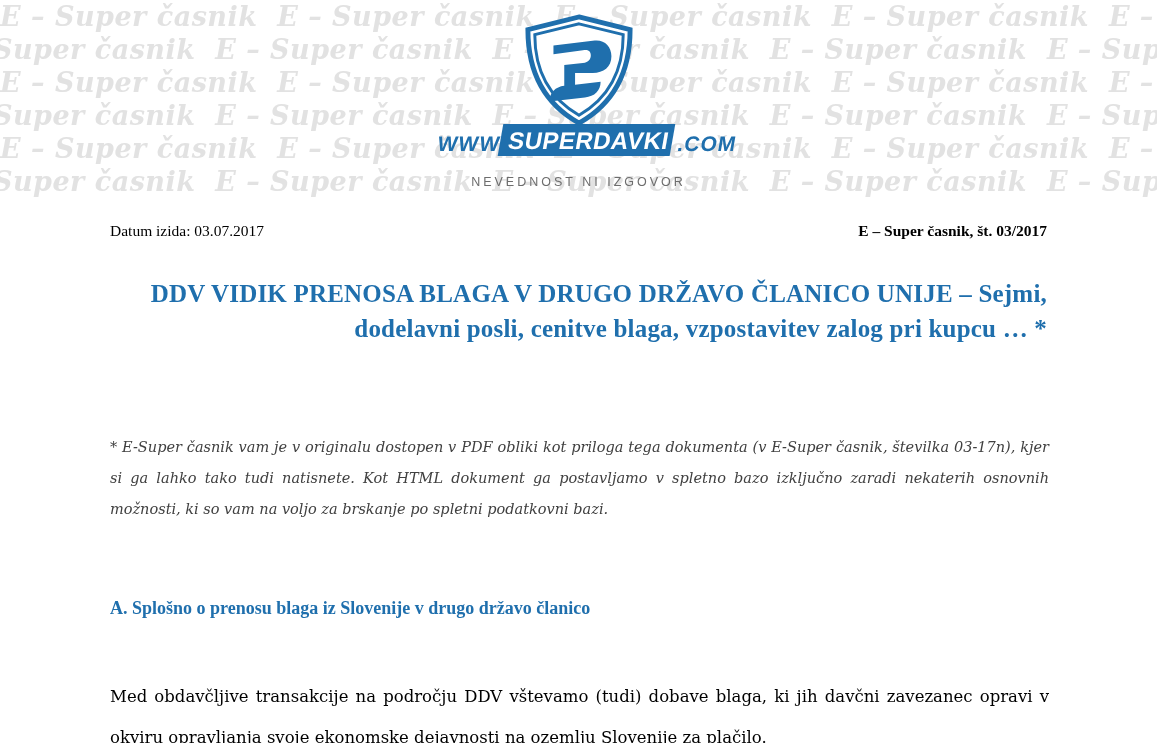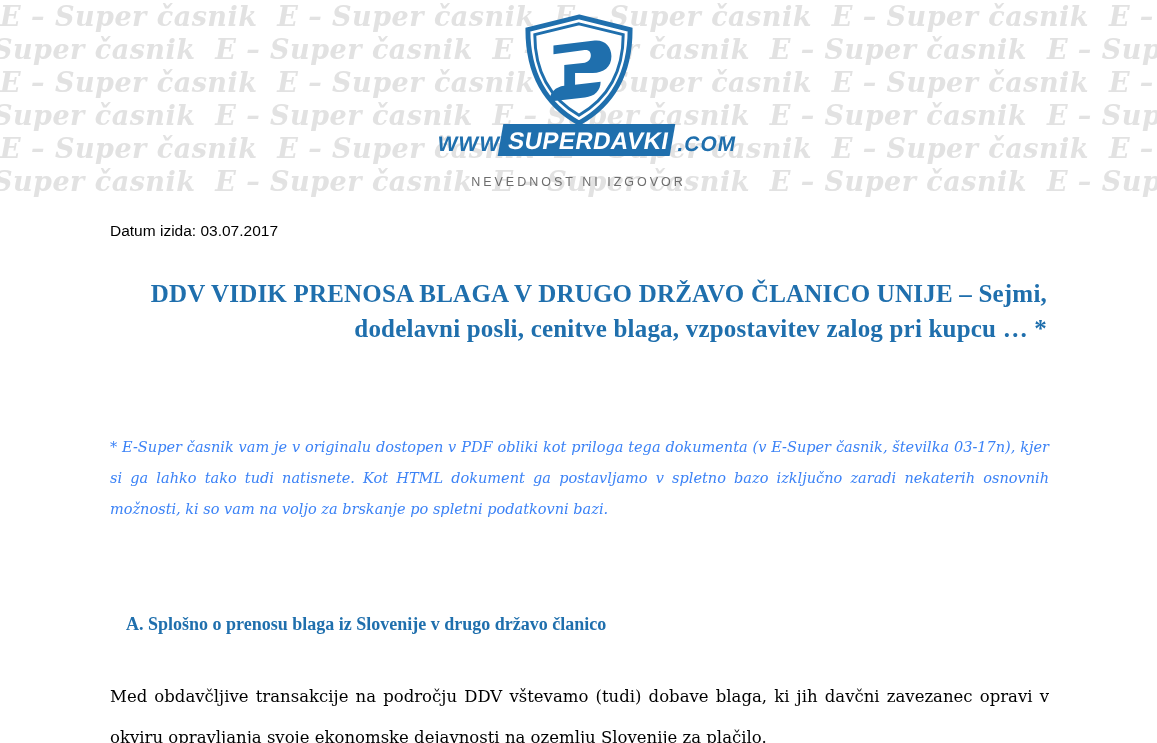--- a/index.html
+++ b/index.html
@@ -65,21 +65,21 @@
     margin-top: 7px;
   }
   .meta-row {
     position: absolute;
     top: 222px;
     left: 110px;
     right: 110px;
     display: flex;
     justify-content: space-between;
     align-items: baseline;
-    font-family: Liberation Sans, sans-serif;
+    font-family: Liberation Serif, serif;
     font-size: 15.5px;
     color: #000;
   }
   .meta-right { font-weight: bold; }
 
   h1.doc-title {
     position: absolute;
     top: 276px;
     left: 110px;
     right: 110px;
@@ -96,28 +96,28 @@
   .footnote {
     position: absolute;
     top: 432px;
     left: 110px;
     right: 108px;
     font-family: "DejaVu Serif", serif;
     font-style: italic;
     font-size: 14.5px;
     line-height: 31px;
     text-align: justify;
-    color: #3b82f6;
+    color: #404040;
   }
 
   h2.section-head {
     position: absolute;
     top: 598px;
     left: 110px;
-    margin: 16px;
+    margin: 0;
     font-family: "Liberation Serif", serif;
     font-weight: bold;
     font-size: 18px;
     color: #1f6fad;
   }
 
   .body-par {
     position: absolute;
     top: 676px;
     left: 110px;
@@ -163,20 +163,21 @@
       <g transform="skewX(-10)">
         <text x="268" y="31" font-family="Liberation Sans, sans-serif" font-size="21" font-weight="bold" fill="#1f6fad" letter-spacing="1">.COM</text>
       </g>
     </svg>
   </div>
   <div class="tagline">NEVEDNOST NI IZGOVOR</div>
 </div>
 
 <div class="meta-row">
   <span>Datum izida: 03.07.2017</span>
+  <span class="meta-right">E – Super časnik, št. 03/2017</span>
 </div>
 
 <h1 class="doc-title">DDV VIDIK PRENOSA BLAGA V DRUGO DRŽAVO ČLANICO UNIJE – Sejmi, dodelavni posli, cenitve blaga, vzpostavitev zalog pri kupcu … *</h1>
 
 <div class="footnote">* E-Super časnik vam je v originalu dostopen v PDF obliki kot priloga tega dokumenta (v E-Super časnik, številka 03-17n), kjer si ga lahko tako tudi natisnete. Kot HTML dokument ga postavljamo v spletno bazo izključno zaradi nekaterih osnovnih možnosti, ki so vam na voljo za brskanje po spletni podatkovni bazi.</div>
 
 <h2 class="section-head">A. Splošno o prenosu blaga iz Slovenije v drugo državo članico</h2>
 
 <div class="body-par">Med obdavčljive transakcije na področju DDV vštevamo (tudi) dobave blaga, ki jih davčni zavezanec opravi v okviru opravljanja svoje ekonomske dejavnosti na ozemlju Slovenije za plačilo.</div>
 

